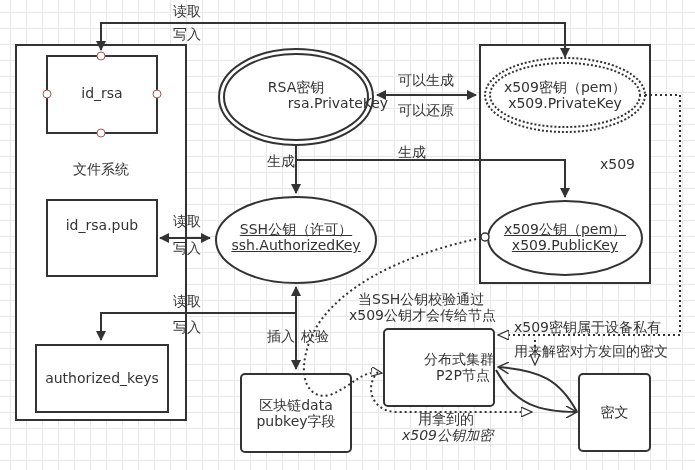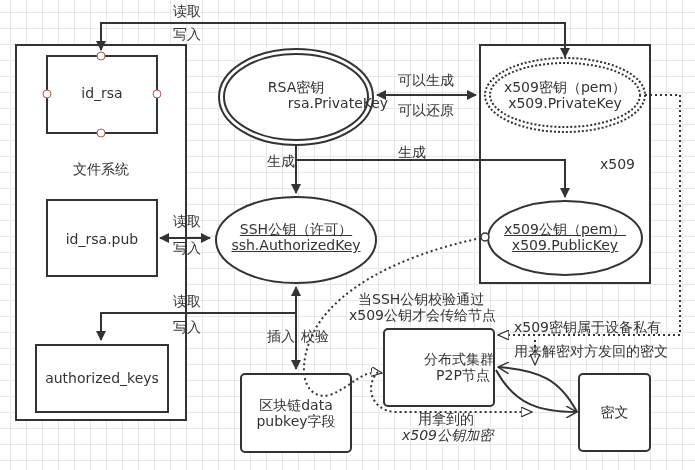--- a/index.html
+++ b/index.html
@@ -88,21 +88,21 @@
   <path d="M535,340 L535,365" fill="none" stroke="#333" stroke-width="2" stroke-dasharray="2,3" marker-end="url(#ao)"></path>
 
   <path d="M378,372 C365,385 370,410 395,412 L532,412" fill="none" stroke="#333" stroke-width="2" stroke-dasharray="2,3" marker-end="url(#ao)"></path>
 
   <path d="M577,412 C560,380 540,370 498,367" fill="none" stroke="#333" stroke-width="2" marker-end="url(#av)"></path>
   <path d="M496,370 C515,405 540,412 577,412" fill="none" stroke="#333" stroke-width="2" marker-end="url(#av)"></path>
 </svg>
 
 <div class="lbl ctr" style="left:47px;top:86px;width:110px;">id_rsa</div>
 <div class="lbl ctr" style="left:16px;top:162px;width:170px;">文件系统</div>
-<div class="lbl ctr" style="left:47px;top:232px;width:110px;">id_rsa.pub</div>
+<div class="lbl ctr" style="left:47px;top:218px;width:110px;">id_rsa.pub</div>
 <div class="lbl ctr" style="left:36px;top:371px;width:132px;">authorized_keys</div>
 
 <div class="lbl ctr" style="left:226px;top:80px;width:140px;">RSA密钥</div>
 <div class="lbl ctr" style="left:226px;top:96px;width:140px;margin-left:42px;">rsa.PrivateKey</div>
 
 <div class="lbl ctr u" style="left:216px;top:222px;width:160px;">SSH公钥（许可）</div>
 <div class="lbl ctr u" style="left:216px;top:238px;width:160px;">ssh.AuthorizedKey</div>
 
 <div class="lbl ctr" style="left:495px;top:80px;width:140px;">x509密钥（pem）</div>
 <div class="lbl ctr" style="left:495px;top:96px;width:140px;">x509.PrivateKey</div>

